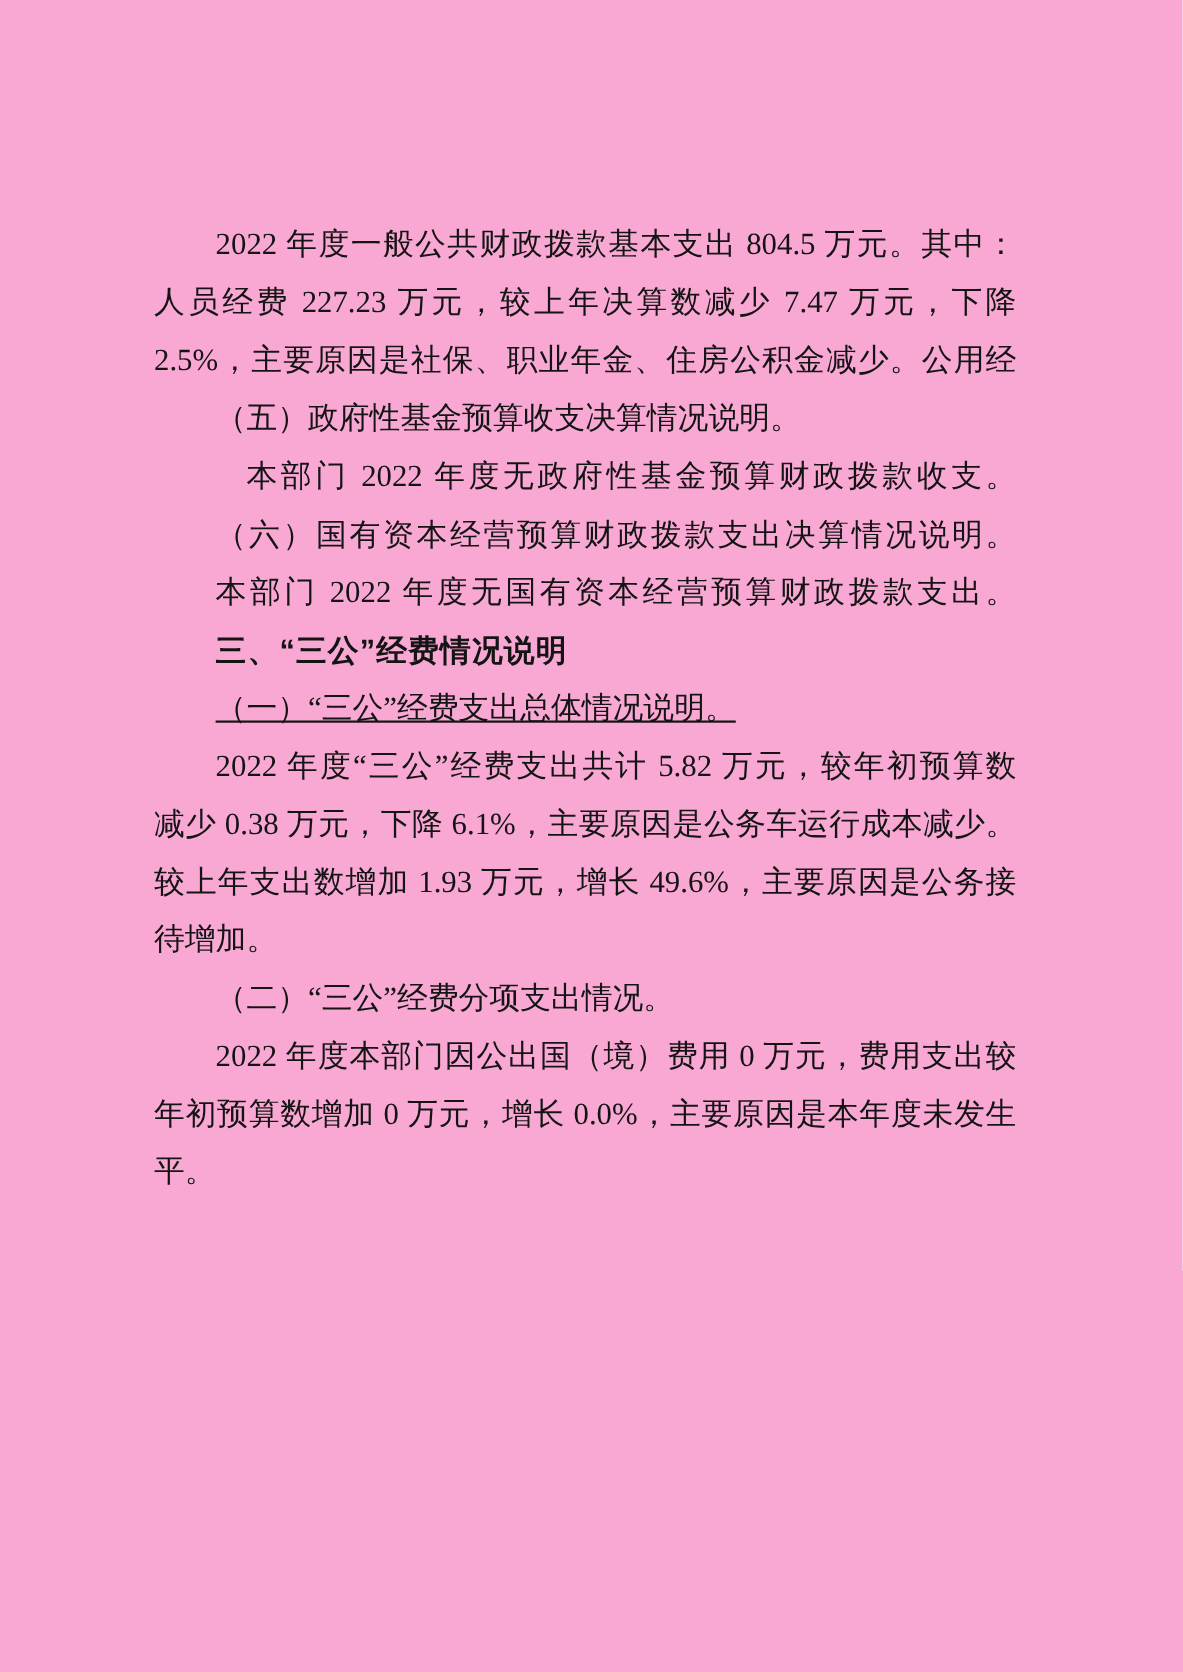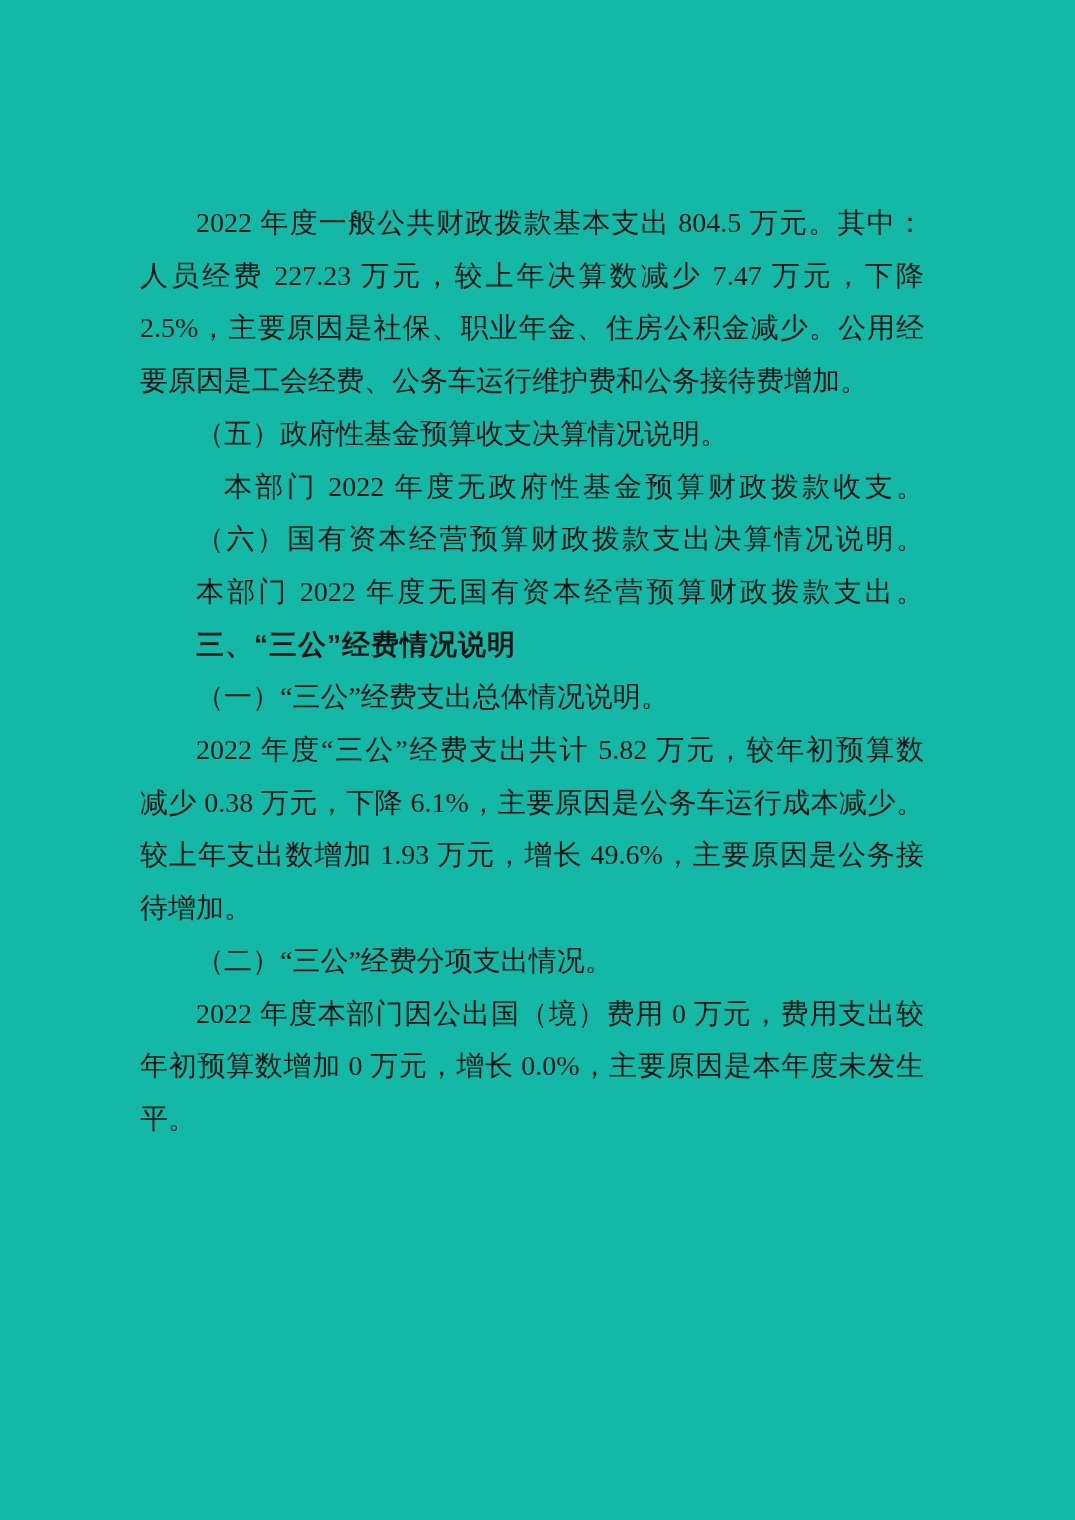--- a/index.html
+++ b/index.html
@@ -6,21 +6,21 @@
   body {
     width: 1075px;
     height: 1520px;
     background: #ffffff;
     font-family: "Liberation Serif", "DejaVu Serif", serif;
   }
   .page {
     position: relative;
     width: 1075px;
     height: 1520px;
-    background: #14b8a6;
+    background: #f9a8d4;
     overflow: hidden;
   }
   .content {
     position: absolute;
     left: 140px;
     top: 197px;
     width: 784px;
     font-size: 28px;
     line-height: 52.7px;
     color: #141414;
@@ -42,39 +42,38 @@
 </style>
 </head>
 <body>
 
 <div class="page">
   <div class="content" style="color: rgb(20, 20, 20);">
       <div class="paragraph">
         <div class="line justified" style="text-indent: 2em;">2022 年度一般公共财政拨款基本支出 804.5 万元。其中：</div>
         <div class="line justified">人员经费 227.23 万元，较上年决算数减少 7.47 万元，下降</div>
         <div class="line justified">2.5%，主要原因是社保、职业年金、住房公积金减少。公用经</div>
-        <div class="line">要原因是工会经费、公务车运行维护费和公务接待费增加。</div>
       </div>
       <div class="paragraph">
         <div class="line" style="text-indent: 2em;">（五）政府性基金预算收支决算情况说明。</div>
       </div>
       <div class="paragraph">
         <div class="line justified" style="text-indent: 3em;">本部门 2022 年度无政府性基金预算财政拨款收支。</div>
       </div>
       <div class="paragraph">
         <div class="line justified" style="text-indent: 2em;">（六）国有资本经营预算财政拨款支出决算情况说明。</div>
       </div>
       <div class="paragraph">
         <div class="line justified" style="text-indent: 2em;">本部门 2022 年度无国有资本经营预算财政拨款支出。</div>
       </div>
       <div class="paragraph heading">
         <div class="line" style="text-indent: 2em;">三、“三公”经费情况说明</div>
       </div>
       <div class="paragraph">
-        <div class="line" style="text-indent: 2em;">（一）“三公”经费支出总体情况说明。</div>
+        <div class="line" style="text-indent: 2em; text-decoration: underline;">（一）“三公”经费支出总体情况说明。</div>
       </div>
       <div class="paragraph">
         <div class="line justified" style="text-indent: 2em;">2022 年度“三公”经费支出共计 5.82 万元，较年初预算数</div>
         <div class="line justified">减少 0.38 万元，下降 6.1%，主要原因是公务车运行成本减少。</div>
         <div class="line justified">较上年支出数增加 1.93 万元，增长 49.6%，主要原因是公务接</div>
         <div class="line">待增加。</div>
       </div>
       <div class="paragraph">
         <div class="line" style="text-indent: 2em;">（二）“三公”经费分项支出情况。</div>
       </div>

